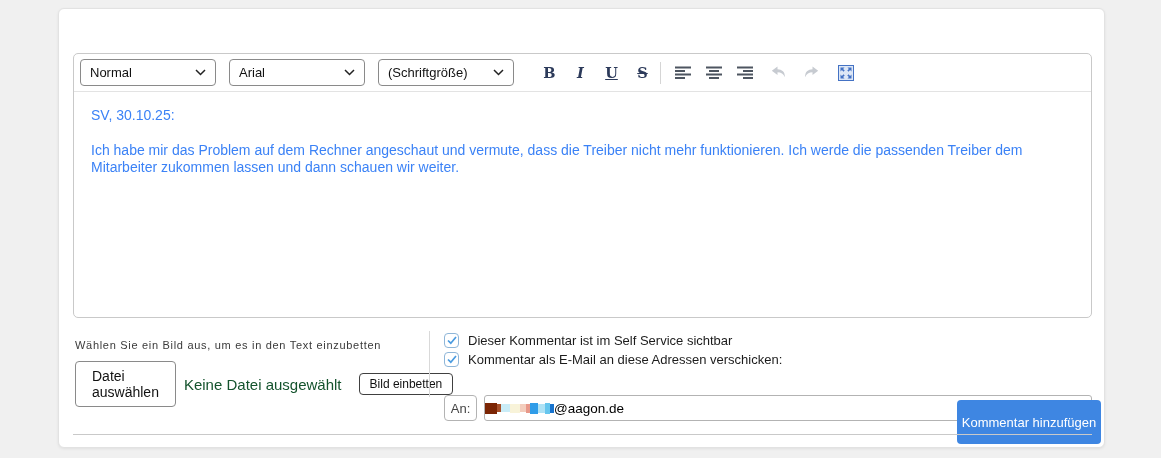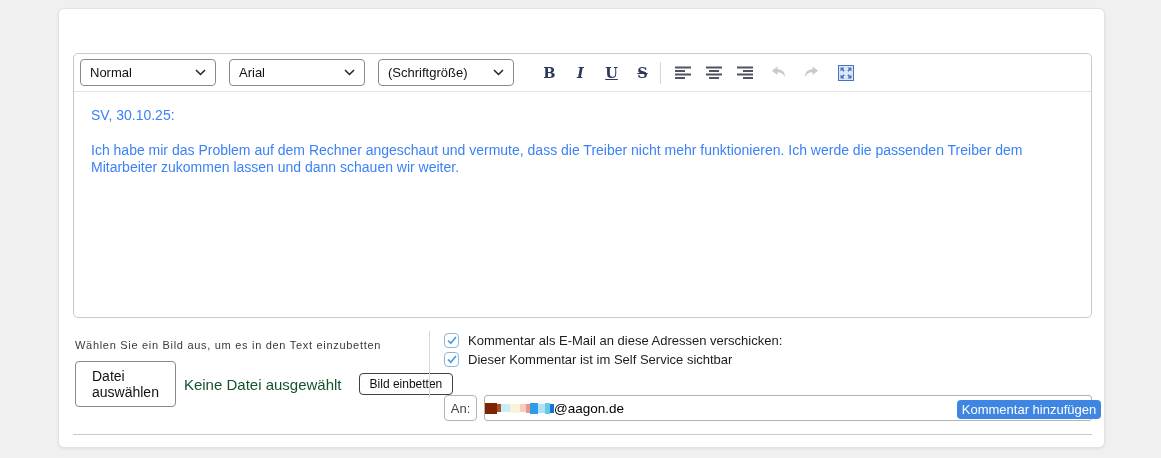--- a/index.html
+++ b/index.html
@@ -59,21 +59,21 @@
   .an-row { display:flex; align-items:center; margin-top:26px; }
   .an-box { width:33px; height:26px; border:1px solid #b3b3b3; border-radius:4px; display:flex;
             align-items:center; justify-content:center; font-size:13px; color:#444; background:#fff; }
   .an-input { margin-left:7px; width:608px; height:26px; border:1px solid #b3b3b3; border-radius:3px;
               background:#fff; display:flex; align-items:center; padding-left:0; cursor:text; }
   .redact { display:inline-flex; align-items:center; height:12px; margin-right:0px; }
   .redact i { display:inline-block; height:11px; }
   .email-domain { font-size:13.5px; color:#000; }
 
   
-  .submit-btn { position:absolute; left:898px; top:391px; width:144px; height:19px; background:#3e86e2;
+  .submit-btn { position:absolute; left:898px; top:391px; width:144px; height:44px; background:#3e86e2;
                 border:none; border-radius:4px; color:#fff; font-size:13px; display:flex; align-items:center;
                 justify-content:center; cursor:pointer; font-family:"Liberation Sans", sans-serif; }
   .bottom-rule { position:absolute; left:14px; top:425px; width:1019px; height:1px; background:#c9c9c9; }
 </style>
 </head>
 <body>
 
 <div class="page">
   <div class="card">
 
@@ -175,29 +175,29 @@
 
     <div class="col-divider"></div>
 
     <div class="options">
       <div class="check-row">
         <span class="checkbox">
           <svg width="10" height="9" viewBox="0 0 10 9">
               <polyline points="1,4.5 3.8,7.2 9,1" fill="none" stroke="#4a9be0" stroke-width="1.7"></polyline>
             </svg>
         </span>
-        <label>Kommentar als E-Mail an diese Adressen verschicken:</label>
+        <label>Dieser Kommentar ist im Self Service sichtbar</label>
       </div>
       <div class="check-row">
         <span class="checkbox">
           <svg width="10" height="9" viewBox="0 0 10 9">
               <polyline points="1,4.5 3.8,7.2 9,1" fill="none" stroke="#4a9be0" stroke-width="1.7"></polyline>
             </svg>
         </span>
-        <label>Dieser Kommentar ist im Self Service sichtbar</label>
+        <label>Kommentar als E-Mail an diese Adressen verschicken:</label>
       </div>
       <div class="an-row">
         <div class="an-box">An:</div>
         <div class="an-input">
           <span class="redact">
             <i style="width:12px;background:#7b2504;"></i>
               <i style="width:4px;background:#a8502a;height:8px;"></i>
               <i style="width:9px;background:#c9ecf7;height:8px;"></i>
               <i style="width:10px;background:#f8f3d9;height:9px;"></i>
               <i style="width:6px;background:#f3cdbd;height:8px;"></i>

